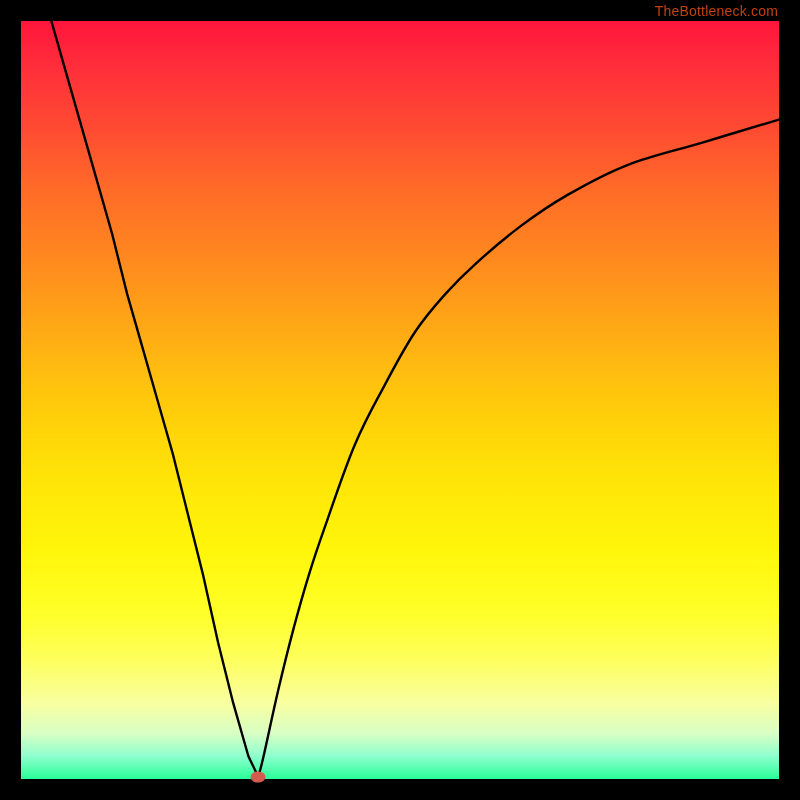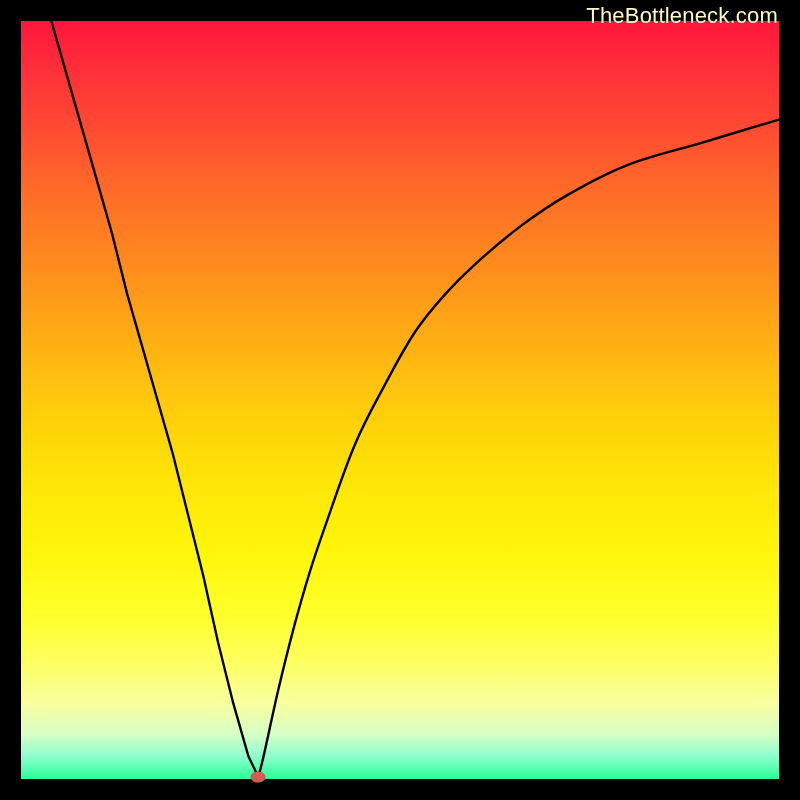--- a/index.html
+++ b/index.html
@@ -38,22 +38,22 @@
       #f8ffa0 90%,
       #d8ffc4 94%,
       #8effce 97%,
       #28ff98 100%
     );
   }
   .watermark {
     position: absolute;
     top: 3px;
     right: 22px;
-    color: #fef9c3;
-    font-size: 22px;
+    color: #c2410c;
+    font-size: 14px;
     font-weight: 500;
     letter-spacing: 0.2px;
     text-align: center;
   }
   .curve {
     position: absolute;
     top: 21px;
     left: 21px;
     width: 758px;
     height: 758px;

